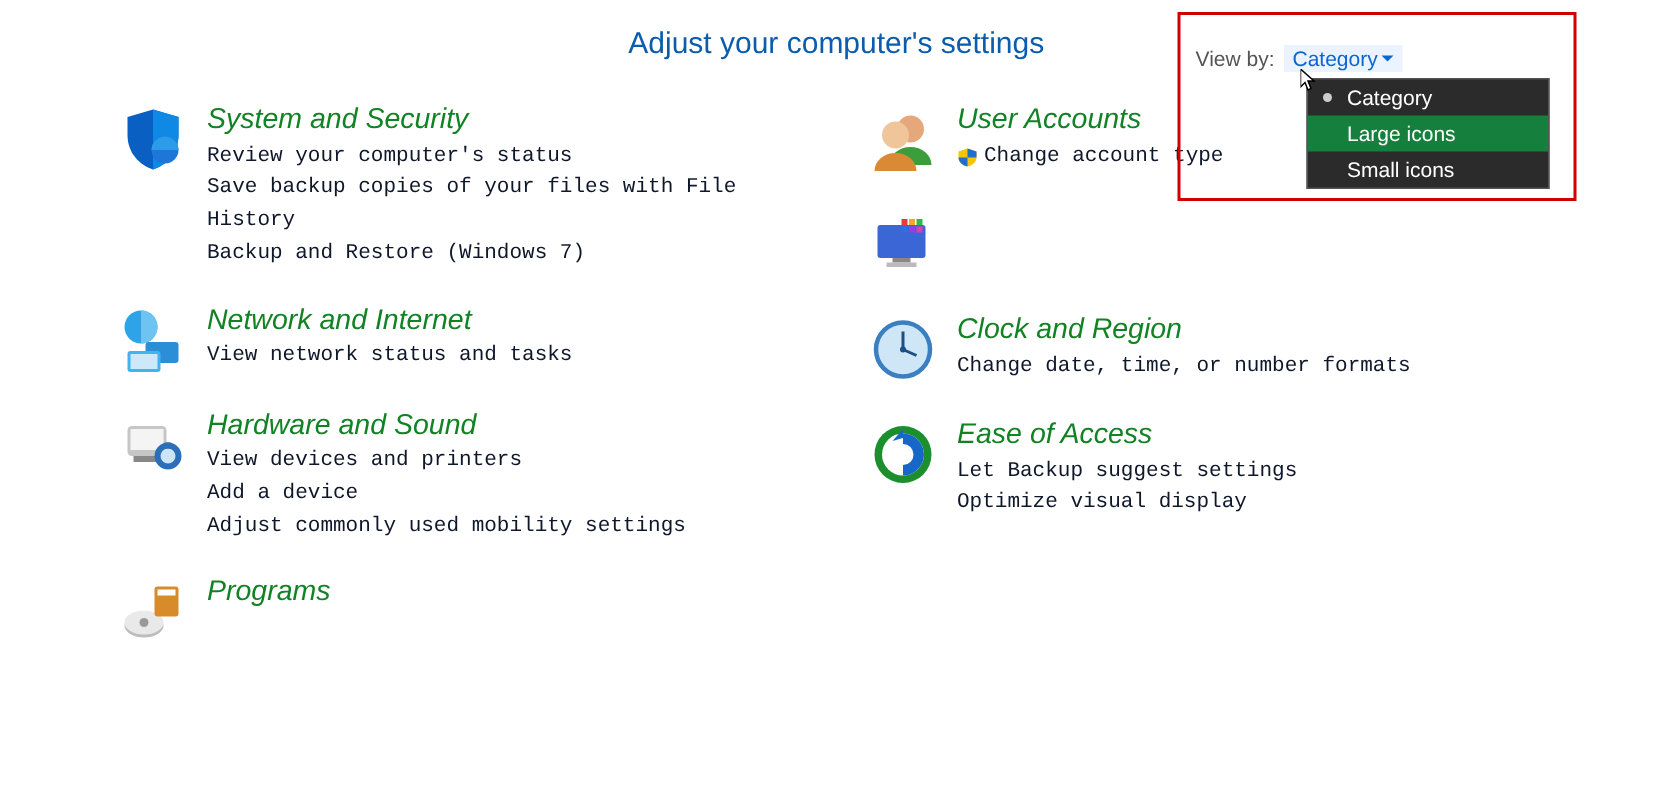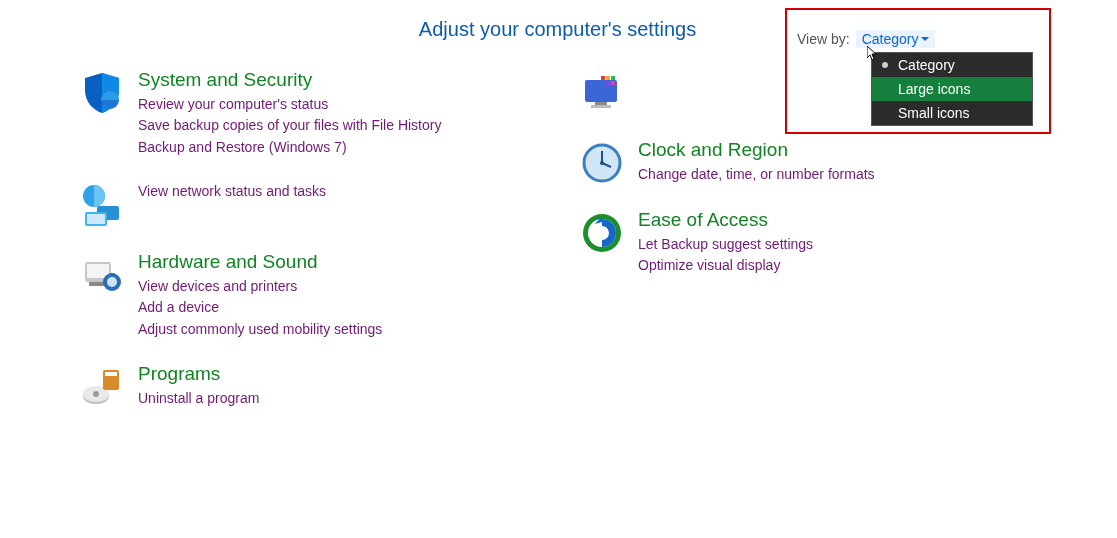--- a/index.html
+++ b/index.html
@@ -96,29 +96,31 @@
     display: flex; align-items: center; justify-content: center;
   }
   .cat-body { flex: 1; }
   .cat-title {
     color: #128324;
     font-size: 19px;
     font-weight: 400;
     line-height: 1.2;
     margin-bottom: 2px;
     cursor: pointer;
+    font-style: italic;
   }
   .cat-link {
-    color: #701a75;
+    color: #0f172a;
     font-size: 14px;
     line-height: 1.55;
     cursor: pointer;
     display: flex;
     align-items: center;
     gap: 4px;
+    font-family: Liberation Mono, monospace;
   }
   .inline-shield { width: 14px; height: 14px; display:inline-block; }
   .tri-down {
     width:0;height:0;border-left:4px solid transparent;border-right:4px solid transparent;border-top:4px solid #0b66d0;display:inline-block;
   }
 </style>
 </head>
 <body>
 
 <div class="header-row">
@@ -170,20 +172,21 @@
       <div class="cat-icon">
         <svg width="46" height="46" viewBox="0 0 46 46">
             <circle cx="15" cy="14" r="11" fill="#2fa3e8"></circle>
             <path d="M15 3 a11 11 0 0 1 0 22 Z" fill="#6dc3f2"></path>
             <rect x="18" y="24" width="22" height="14" rx="2" fill="#2b8fd8"></rect>
             <rect x="6" y="30" width="22" height="14" rx="2" fill="#3fb5f0"></rect>
             <rect x="8" y="32" width="18" height="10" fill="#cde8fb"></rect>
           </svg>
       </div>
       <div class="cat-body">
+        <div class="cat-title">Network and Internet</div>
         <div class="cat-link">View network status and tasks</div>
       </div>
     </div>
 
     <div class="category">
       <div class="cat-icon">
         <svg width="46" height="46" viewBox="0 0 46 46">
             <rect x="6" y="10" width="26" height="20" rx="3" fill="#c6c6c6"></rect>
             <rect x="8" y="12" width="22" height="14" fill="#f4f4f4"></rect>
             <rect x="10" y="30" width="18" height="4" fill="#888"></rect>
@@ -205,28 +208,50 @@
         <svg width="46" height="46" viewBox="0 0 46 46">
             <ellipse cx="17" cy="32" rx="13" ry="8" fill="#bdbdbd"></ellipse>
             <ellipse cx="17" cy="30" rx="13" ry="8" fill="#e9e9e9"></ellipse>
             <circle cx="17" cy="30" r="3" fill="#999"></circle>
             <rect x="24" y="6" width="16" height="20" rx="2" fill="#d88b2a"></rect>
             <rect x="26" y="8" width="12" height="4" fill="#fff"></rect>
           </svg>
       </div>
       <div class="cat-body">
         <div class="cat-title">Programs</div>
-        <div class="cat-link">Uninstall a program</div>
       </div>
     </div>
 
   </div>
 
   <div class="col">
 
+    <div class="category">
+      <div class="cat-icon">
+        <svg width="46" height="46" viewBox="0 0 46 46">
+            <circle cx="28" cy="16" r="9" fill="#e6a77a"></circle>
+            <path d="M14 40 a14 12 0 0 1 28 0 Z" fill="#3b9e3b"></path>
+            <circle cx="18" cy="20" r="9" fill="#f1c59a"></circle>
+            <path d="M4 44 a14 12 0 0 1 28 0 Z" fill="#d98a33"></path>
+          </svg>
+      </div>
+      <div class="cat-body">
+        <div class="cat-title">User Accounts</div>
+        <div class="cat-link">
+          <span class="inline-shield">
+            <svg width="14" height="14" viewBox="0 0 14 14">
+                <path d="M7 1 L13 3 V7 C13 10 10 12.5 7 13 C4 12.5 1 10 1 7 V3 Z" fill="#f7c600"></path>
+                <path d="M7 1 L13 3 V7 H7 Z" fill="#1f6fd0"></path>
+                <path d="M7 7 H1 V7 C1 10 4 12.5 7 13 Z" fill="#1f6fd0"></path>
+              </svg>
+          </span>
+          <span>Change account type</span>
+        </div>
+      </div>
+    </div>
 
     <div class="category">
       <div class="cat-icon">
         <svg width="46" height="46" viewBox="0 0 46 46">
             <rect x="6" y="10" width="32" height="22" rx="2" fill="#3a66d6"></rect>
             <rect x="6" y="10" width="32" height="22" rx="2" fill="url(#g)"></rect>
             <rect x="16" y="32" width="12" height="3" fill="#888"></rect>
             <rect x="12" y="35" width="20" height="3" fill="#bbb"></rect>
         <rect x="22" y="6" width="4" height="4" fill="#e63b3b"></rect>
             <rect x="27" y="6" width="4" height="4" fill="#f5a623"></rect>

